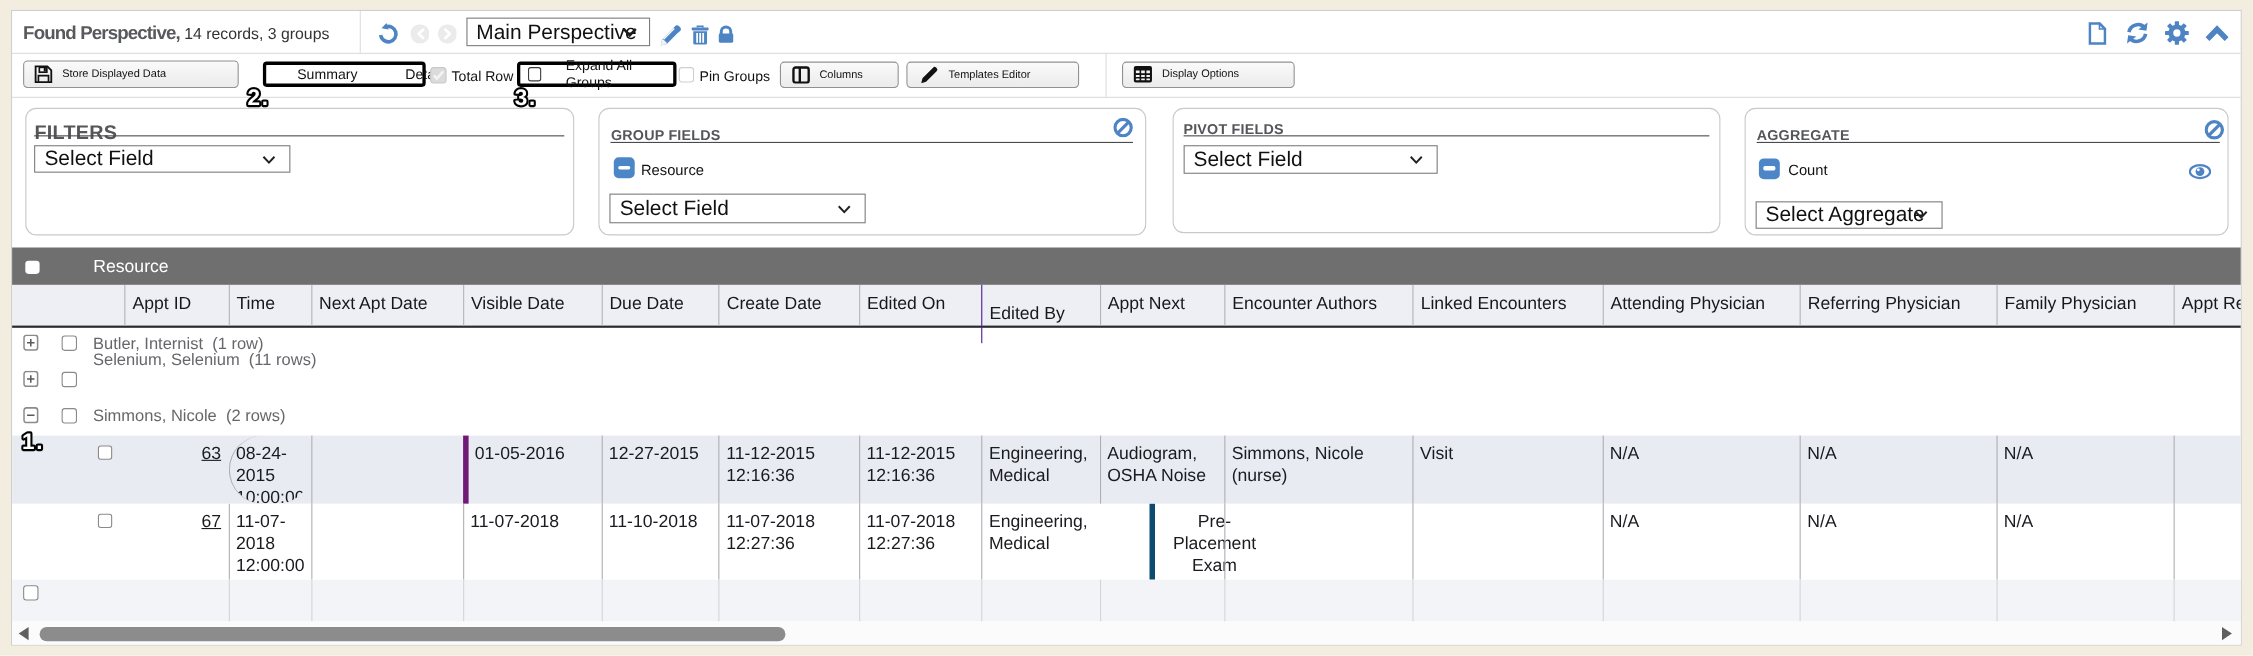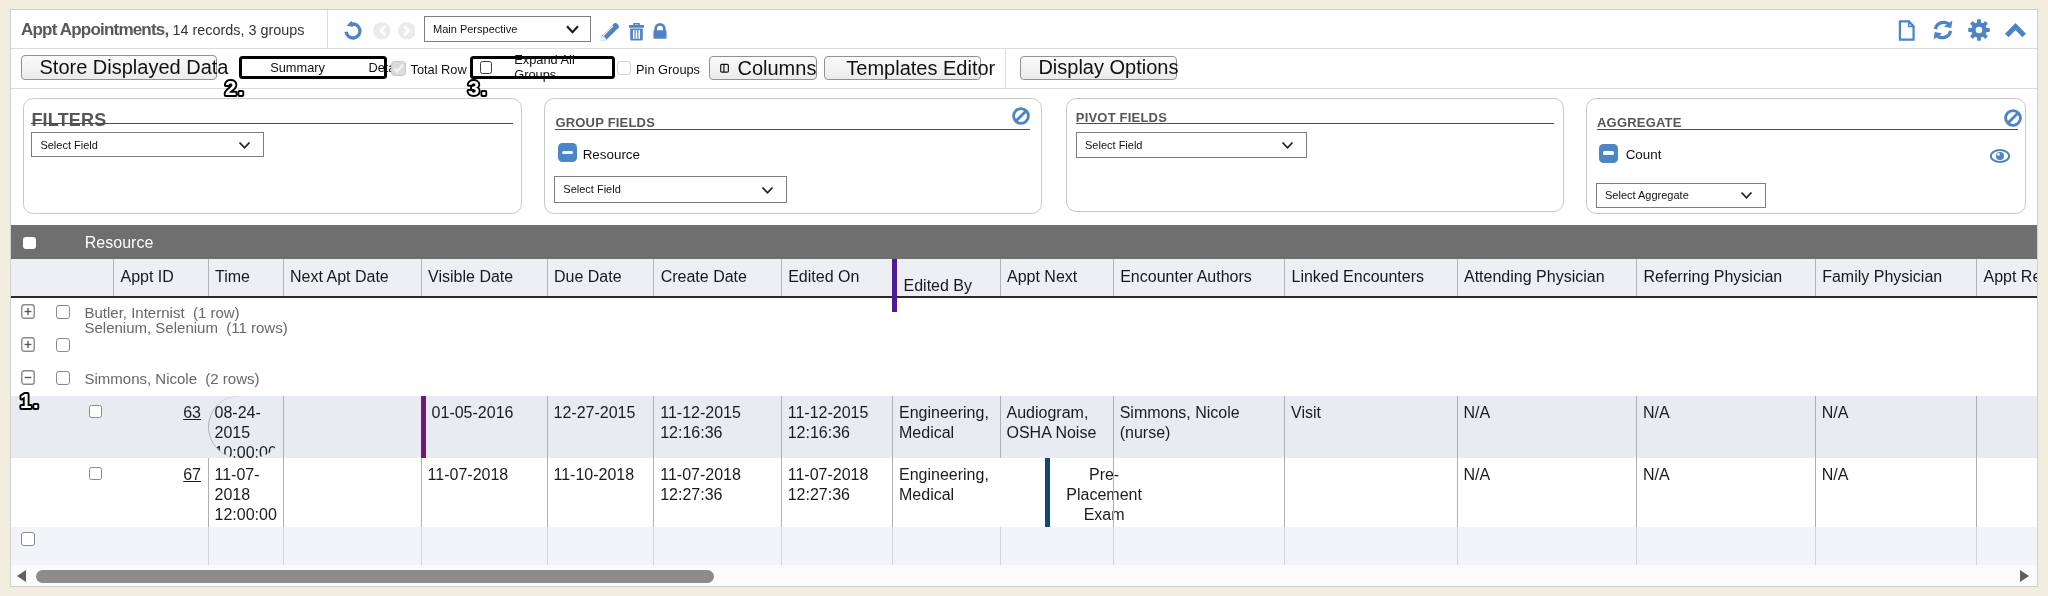--- a/index.html
+++ b/index.html
@@ -1,35 +1,35 @@
 <!DOCTYPE html>
 <html><head><meta charset="utf-8">
 <style>
 html,body{margin:0;padding:0;}
 body{width:2048px;height:596px;background:#f2eddf;font-family:"Liberation Sans",sans-serif;position:relative;overflow:hidden;}
 .abs{position:absolute;}
 #panel{position:absolute;left:10px;top:9px;width:2026px;height:576px;background:#fff;border:1px solid #cfcfcf;}
 .hline{position:absolute;background:#dcdcdc;height:1px;}
 .vline{position:absolute;background:#dcdcdc;width:1px;}
-.btn{position:absolute;box-sizing:border-box;border:1px solid #919191;border-radius:4px;background:linear-gradient(#fafafa,#ebebeb);color:#111;font-size:20px;display:flex;align-items:center;white-space:nowrap;}
+.btn{position:absolute;box-sizing:border-box;border:1px solid #919191;border-radius:4px;background:linear-gradient(#fafafa,#ebebeb);color:#111;font-size:10px;display:flex;align-items:center;white-space:nowrap;}
 .blackbox{position:absolute;box-sizing:border-box;border:3px solid #000;border-radius:3.5px;background:#fff;display:flex;align-items:center;gap:16px;}
 .cblabel{font-size:12.8px;color:#111;}
-select{appearance:none;-webkit-appearance:none;box-sizing:border-box;border:1px solid #7d7d7d;border-radius:0;background:#fff;font-family:"Liberation Sans",sans-serif;font-size:11px;color:#111;padding:0 0 0 8px;}
+select{appearance:none;-webkit-appearance:none;box-sizing:border-box;border:1px solid #7d7d7d;border-radius:0;background:#fff;font-family:"Liberation Sans",sans-serif;font-size:19px;color:#111;padding:0 0 0 8px;}
 .selchev{position:absolute;pointer-events:none;}
 .pbox{position:absolute;box-sizing:border-box;border:1px solid #c9c9c9;border-radius:10px;background:#fff;}
 .punder{position:absolute;height:1px;background:#4a4a4a;}
 .chip{position:absolute;width:19px;height:19px;border-radius:4.5px;background:#4d86c6;}
 .chip:before{content:"";position:absolute;left:4px;top:7.7px;width:11px;height:3.6px;border-radius:1.5px;background:#fff;}
 .cell{position:absolute;box-sizing:border-box;font-size:16px;color:#1a1b1f;line-height:20px;padding:7px 6px 0 6px;overflow:hidden;}
 .hcell{position:absolute;box-sizing:border-box;font-size:16px;color:#17181c;display:flex;align-items:center;padding-left:6.5px;overflow:hidden;white-space:nowrap;}
 .cb{position:absolute;box-sizing:border-box;background:#fff;border:1.5px solid #8a8a8a;border-radius:3px;}
 .grouptext{position:absolute;font-size:15px;color:#66676b;white-space:pre;}
 </style></head><body>
 <div id="panel"></div>
-<div class="abs" style="left:21px;top:19.5px;font-size:14.4px;color:#333;white-space:pre"><span style="font-size:17px;font-weight:bold;letter-spacing:-0.8px;color:#58595c">Appt Appointments,</span> 14 records, 3 groups</div>
+<div class="abs" style="left:21px;top:19.5px;font-size:14.4px;color:#333;white-space:pre"><span style="font-size:17px;font-weight:bold;letter-spacing:-0.8px;color:#58595c">Found Perspective,</span> 14 records, 3 groups</div>
 <div class="vline" style="left:327px;top:10px;height:38px"></div>
 <svg class="abs" style="left:342.5px;top:21px;overflow:visible;" width="20" height="20" viewBox="0 0 20 20">
     <path d="M3.05 10.8 A 7 7 0 1 0 7.6 3.43" fill="none" stroke="#4e84c4" stroke-width="3.3"></path>
     <path d="M3.85 4.64 L10.26 5.92 L8.28 -0.16 Z" fill="#4e84c4"></path>
   </svg>
 <svg class="abs" style="left:372.5px;top:22px;" width="17.5" height="17.5" viewBox="0 0 17.5 17.5">
     <circle cx="8.75" cy="8.75" r="8.75" fill="#ebebeb"></circle>
     <path d="M11.6 5 L7.6 8.75 L11.6 12.5" fill="none" stroke="#fff" stroke-width="2.6" stroke-linecap="round" stroke-linejoin="round"></path>
   </svg>
 <svg class="abs" style="left:397.5px;top:22px;" width="17.5" height="17.5" viewBox="0 0 17.5 17.5">
@@ -194,21 +194,21 @@
 <div class="abs" style="left:23px;top:236.5px;width:12.6px;height:12.6px;background:#fff;border-radius:3px;"></div>
 <div class="abs" style="left:84.8px;top:233.5px;font-size:16px;color:#fff">Resource</div>
 <div class="abs" style="left:11px;top:259px;width:2026px;height:36.5px;background:#edeff4;border-bottom:2px solid #2b2b2b;box-sizing:content-box;"></div>
 <div class="hcell" style="left:113px;top:259px;width:94.5px;height:36.5px;border-left:1px solid #b3b3b9;">Appt ID</div>
 <div class="hcell" style="left:207.5px;top:259px;width:75.0px;height:36.5px;border-left:1px solid #b3b3b9;">Time</div>
 <div class="hcell" style="left:282.5px;top:259px;width:138.10000000000002px;height:36.5px;border-left:1px solid #b3b3b9;">Next Apt Date</div>
 <div class="hcell" style="left:420.6px;top:259px;width:125.89999999999998px;height:36.5px;border-left:1px solid #b3b3b9;">Visible Date</div>
 <div class="hcell" style="left:546.5px;top:259px;width:106.70000000000005px;height:36.5px;border-left:1px solid #b3b3b9;">Due Date</div>
 <div class="hcell" style="left:653.2px;top:259px;width:127.5px;height:36.5px;border-left:1px solid #b3b3b9;">Create Date</div>
 <div class="hcell" style="left:780.7px;top:259px;width:111.29999999999995px;height:36.5px;border-left:1px solid #b3b3b9;">Edited On</div>
-<div class="hcell" style="left:892px;top:259px;width:107.5px;height:53px;border-left:5px solid #4c1d95;">Edited By</div>
+<div class="hcell" style="left:892px;top:259px;width:107.5px;height:53px;border-left:1px solid #4c1d95;">Edited By</div>
 <div class="hcell" style="left:999.5px;top:259px;width:113.20000000000005px;height:36.5px;border-left:1px solid #b3b3b9;">Appt Next</div>
 <div class="hcell" style="left:1112.7px;top:259px;width:171.29999999999995px;height:36.5px;border-left:1px solid #b3b3b9;">Encounter Authors</div>
 <div class="hcell" style="left:1284px;top:259px;width:172.5px;height:36.5px;border-left:1px solid #b3b3b9;">Linked Encounters</div>
 <div class="hcell" style="left:1456.5px;top:259px;width:179.5px;height:36.5px;border-left:1px solid #b3b3b9;">Attending Physician</div>
 <div class="hcell" style="left:1636px;top:259px;width:178.70000000000005px;height:36.5px;border-left:1px solid #b3b3b9;">Referring Physician</div>
 <div class="hcell" style="left:1814.7px;top:259px;width:161.29999999999995px;height:36.5px;border-left:1px solid #b3b3b9;">Family Physician</div>
 <div class="hcell" style="left:1976px;top:259px;width:61px;height:36.5px;border-left:1px solid #b3b3b9;">Appt Rem</div>
 <svg class="abs" style="left:21.4px;top:304.0px;" width="14.2" height="15" viewBox="0 0 14.2 15">
     <rect x="0.8" y="0.8" width="12.4" height="13.4" rx="2.2" fill="#fff" stroke="#8a8a8a" stroke-width="1.4"></rect>
     <line x1="3.6" y1="7.5" x2="10.4" y2="7.5" stroke="#5a5a5a" stroke-width="1.4"></line>

